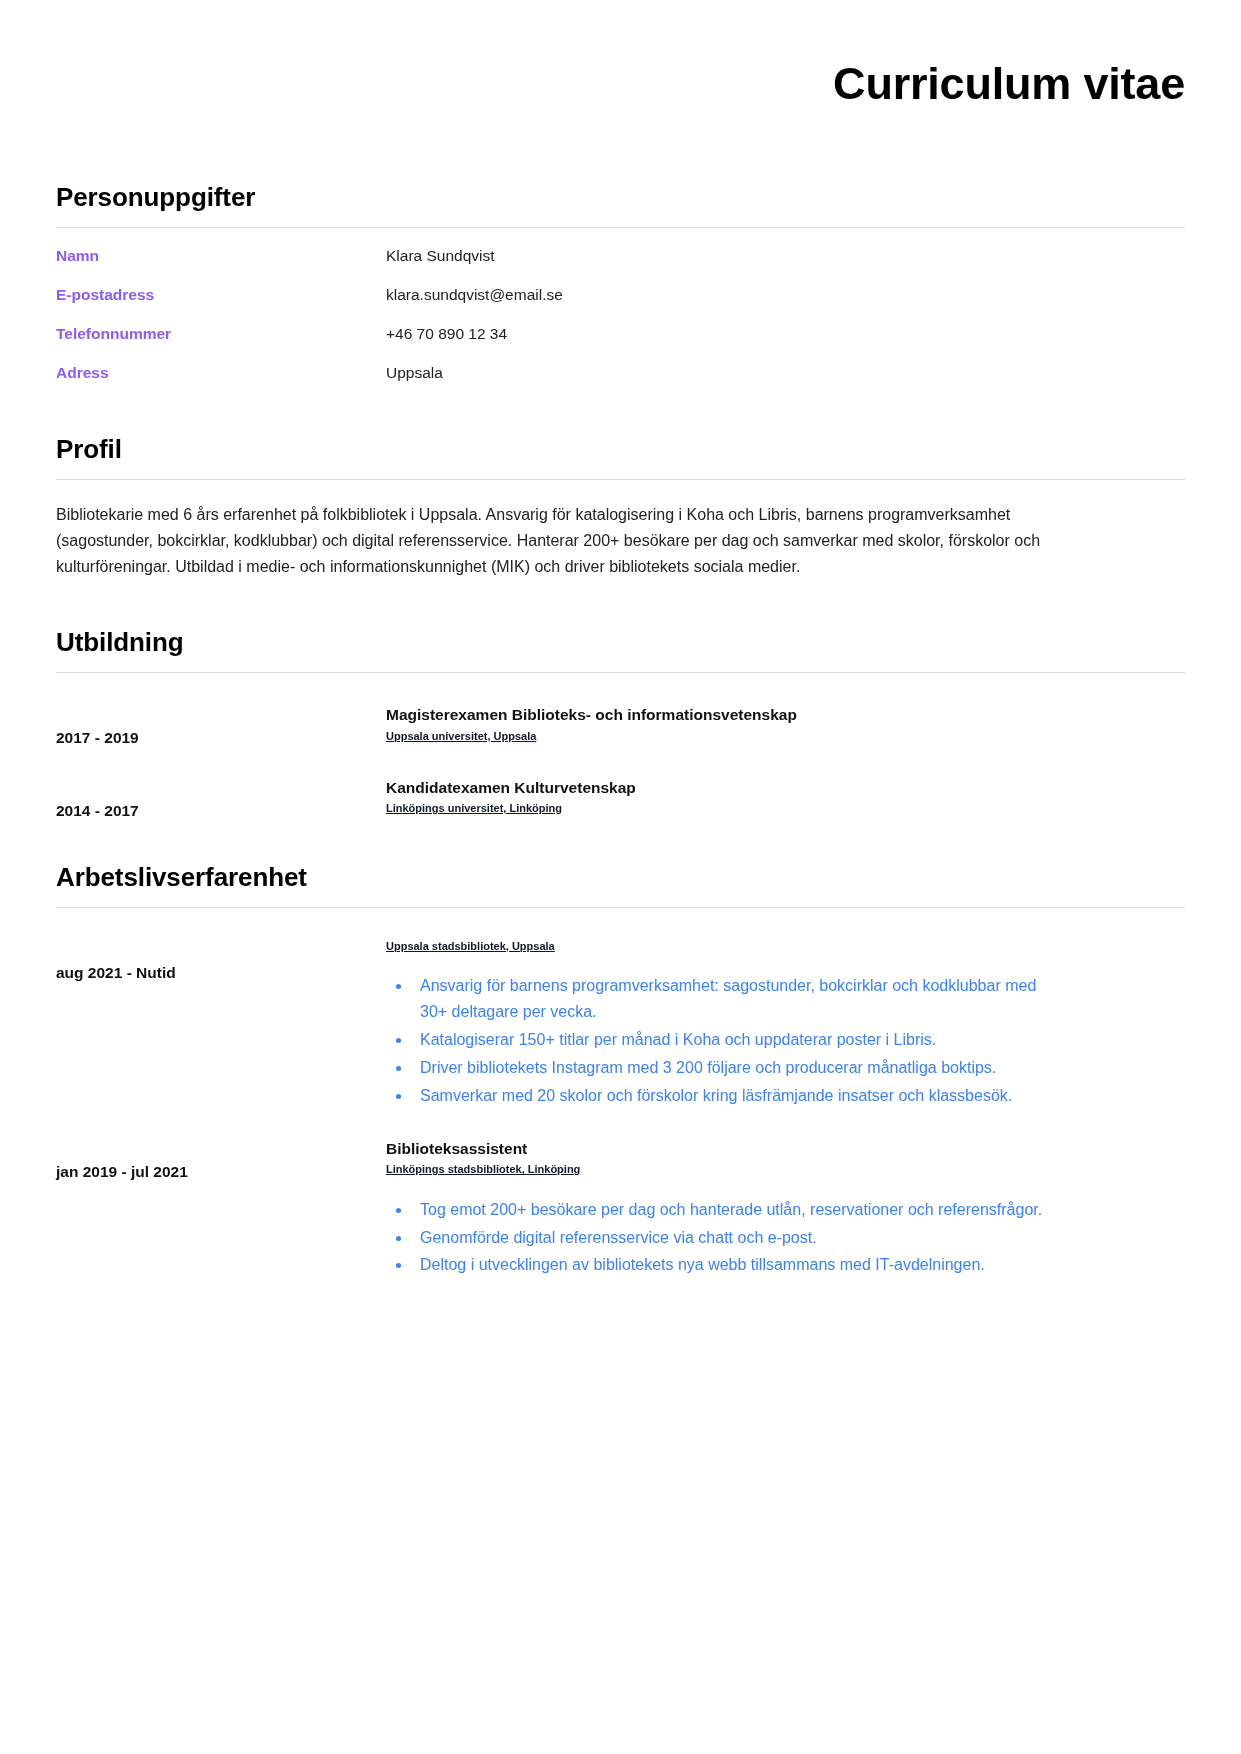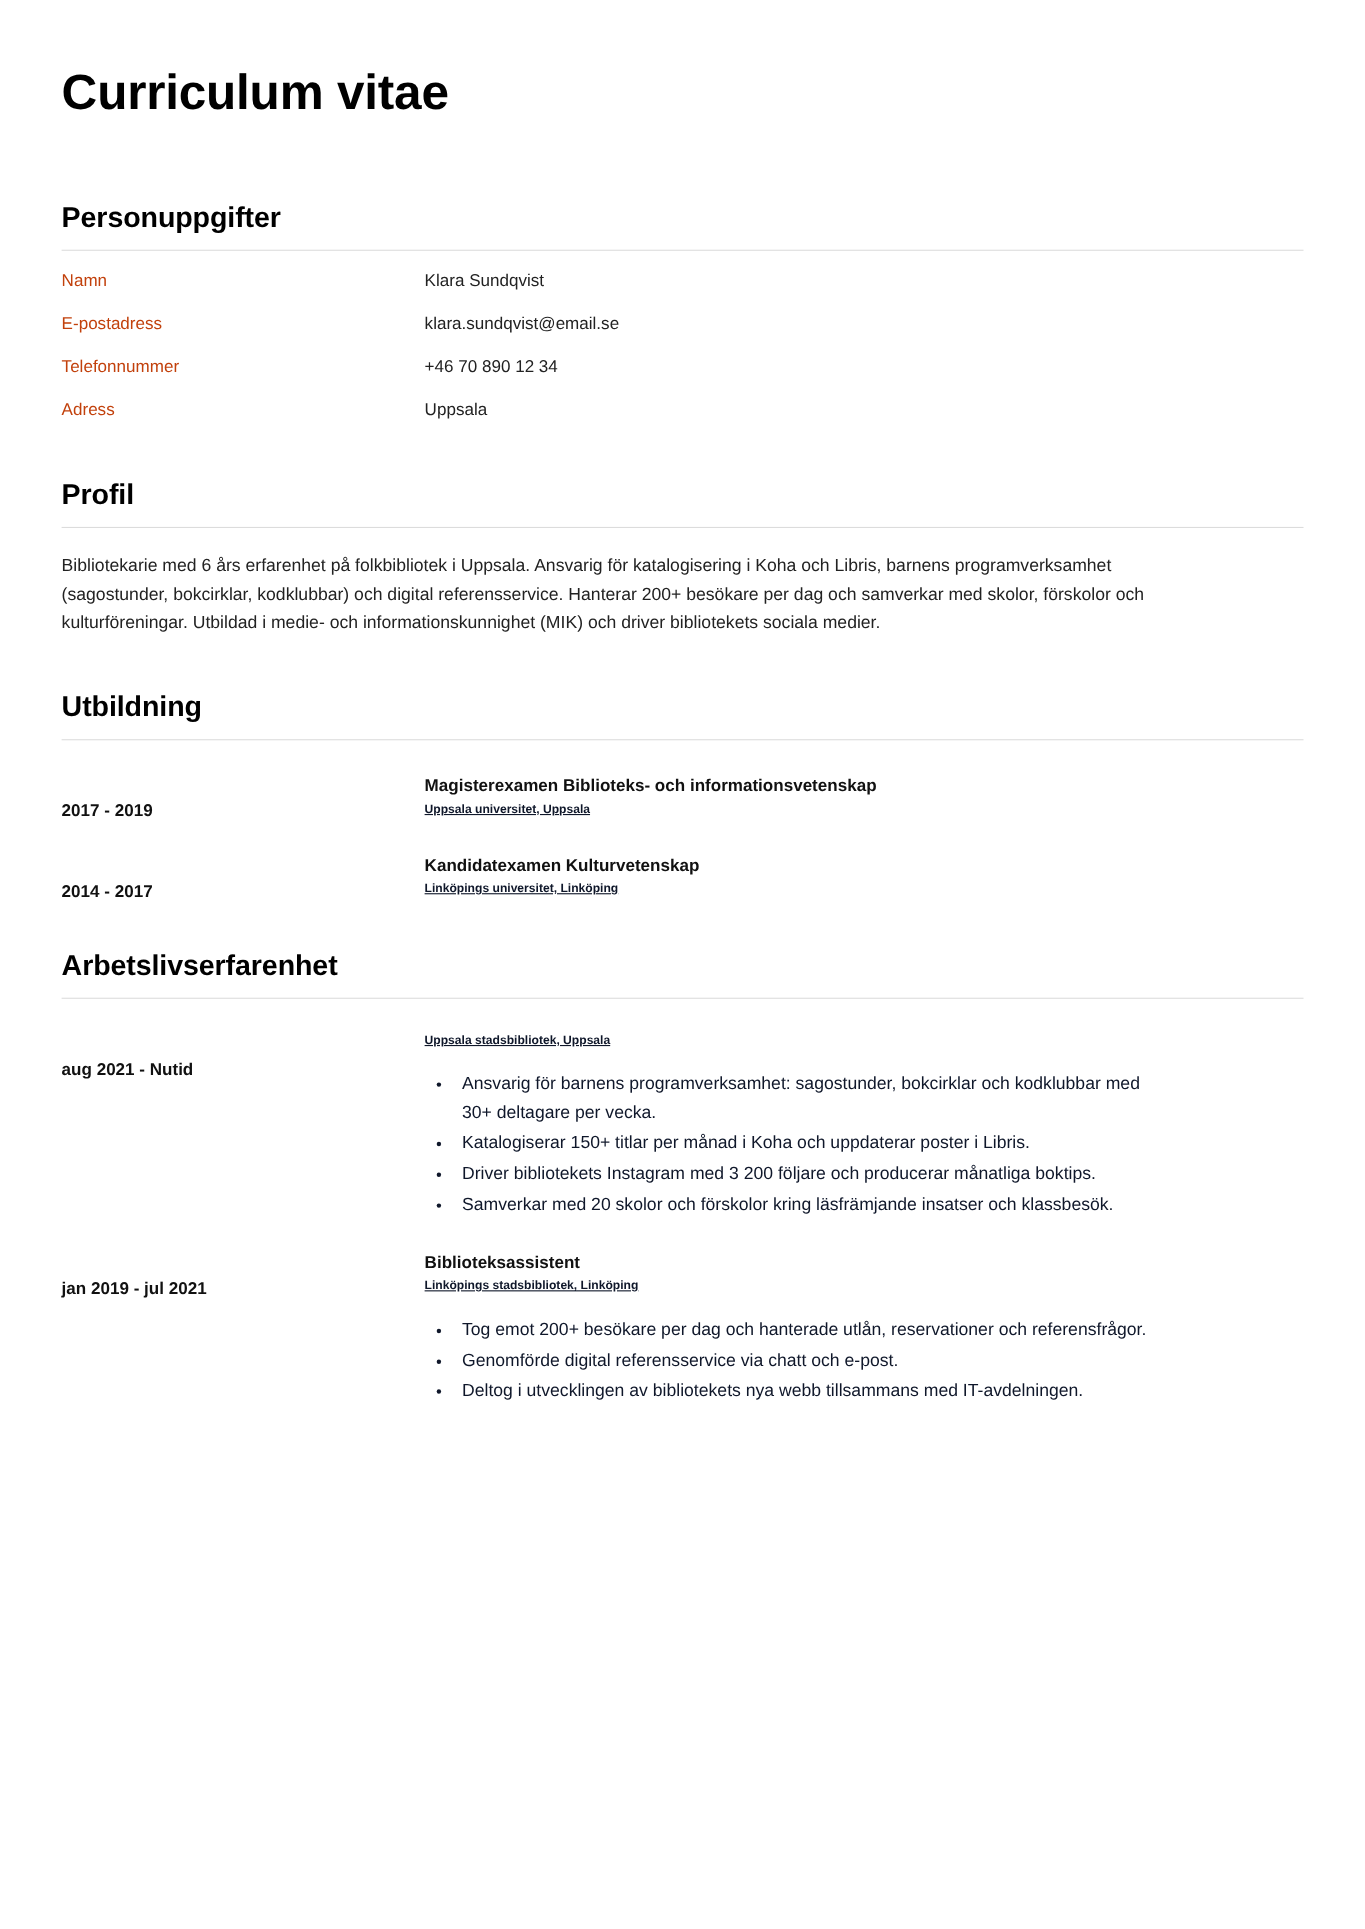--- a/index.html
+++ b/index.html
@@ -15,21 +15,21 @@
   .page {
     position: relative;
     width: 1241px;
     min-height: 1754px;
     margin: 0 auto;
     background: #ffffff;
     box-sizing: border-box;
     padding: 0 56px;
   }
   .doc-title {
-    text-align: left;
+    text-align: right;
     font-size: 45px;
     font-weight: bold;
     letter-spacing: -0.2px;
     margin: 0;
     padding-top: 58px;
     color: #000000;
   }
   .section {
     margin-top: 0;
   }
@@ -65,22 +65,22 @@
     width: 330px;
     flex: 0 0 330px;
     box-sizing: border-box;
   }
   .col-right {
     flex: 1 1 auto;
     box-sizing: border-box;
   }
   .field-label {
     font-size: 15.5px;
-    font-weight: normal;
-    color: #c2410c;
+    font-weight: bold;
+    color: #8b5cf6;
     line-height: 1.35;
   }
   .field-value {
     font-size: 15.5px;
     font-weight: normal;
     color: #222222;
     line-height: 1.35;
   }
 
   .profile-text {
@@ -125,21 +125,21 @@
     text-decoration: underline;
   }
   ul.bullets {
     margin: 18px 0 0 0;
     padding-left: 26px;
     list-style: disc;
   }
   ul.bullets li {
     font-size: 16px;
     line-height: 1.62;
-    color: #0f172a;
+    color: #3b82f6;
     margin-bottom: 2px;
     padding-left: 8px;
     max-width: 640px;
   }
 </style>
 </head>
 <body>
 
 <div class="page">
 

